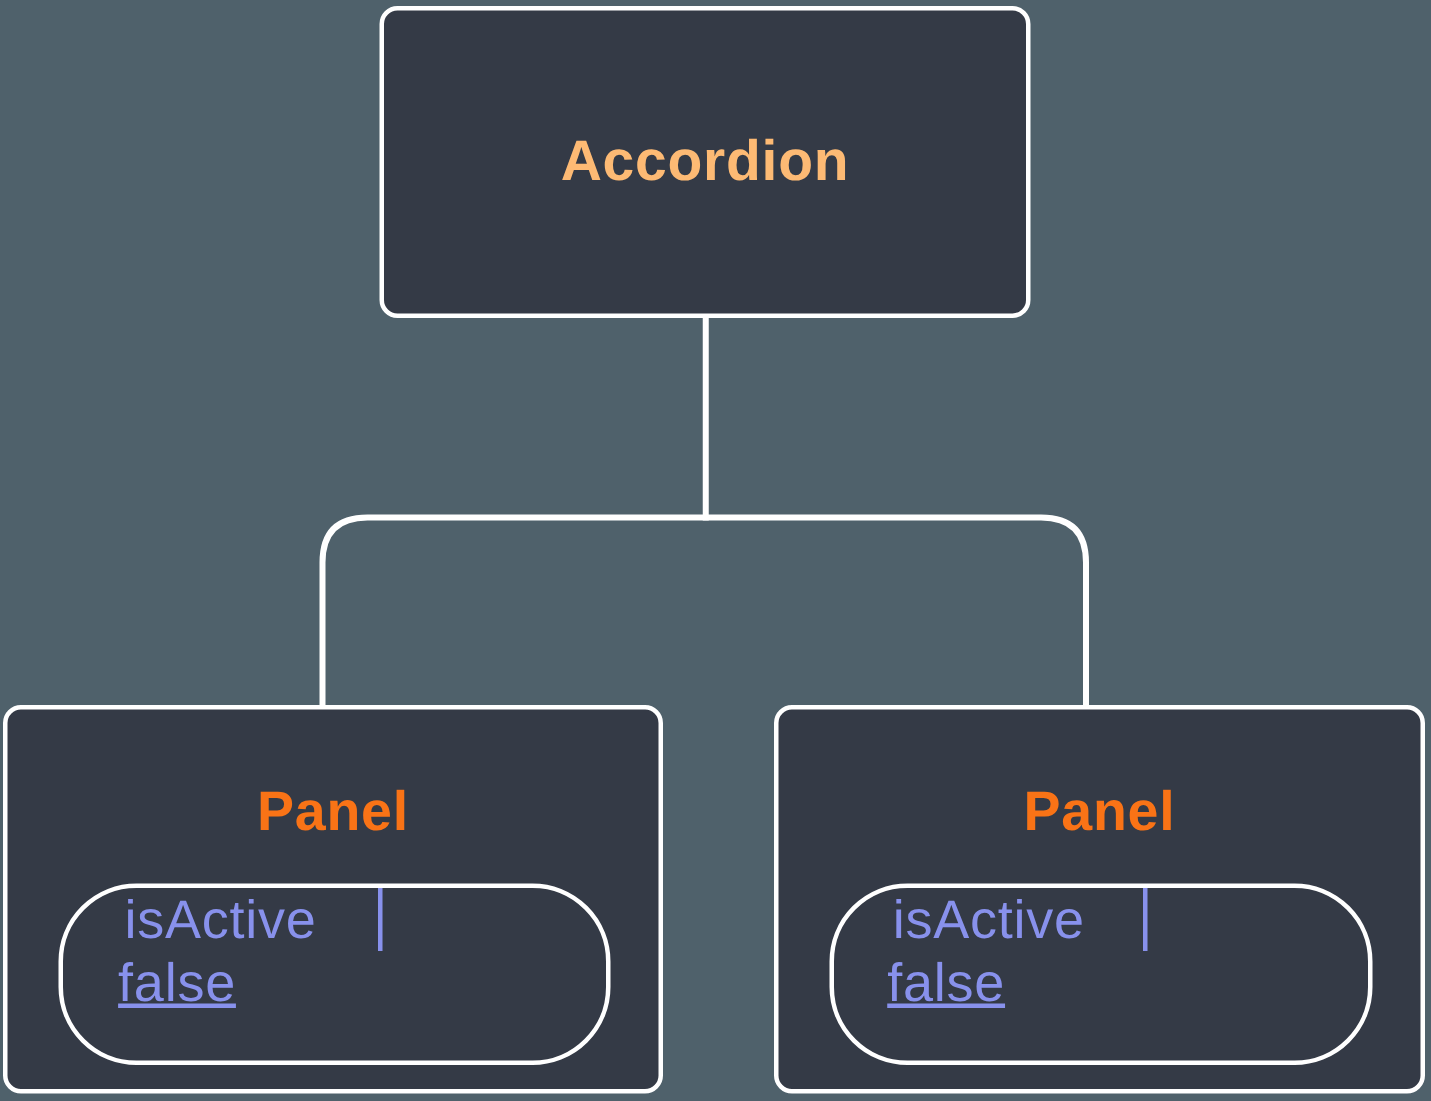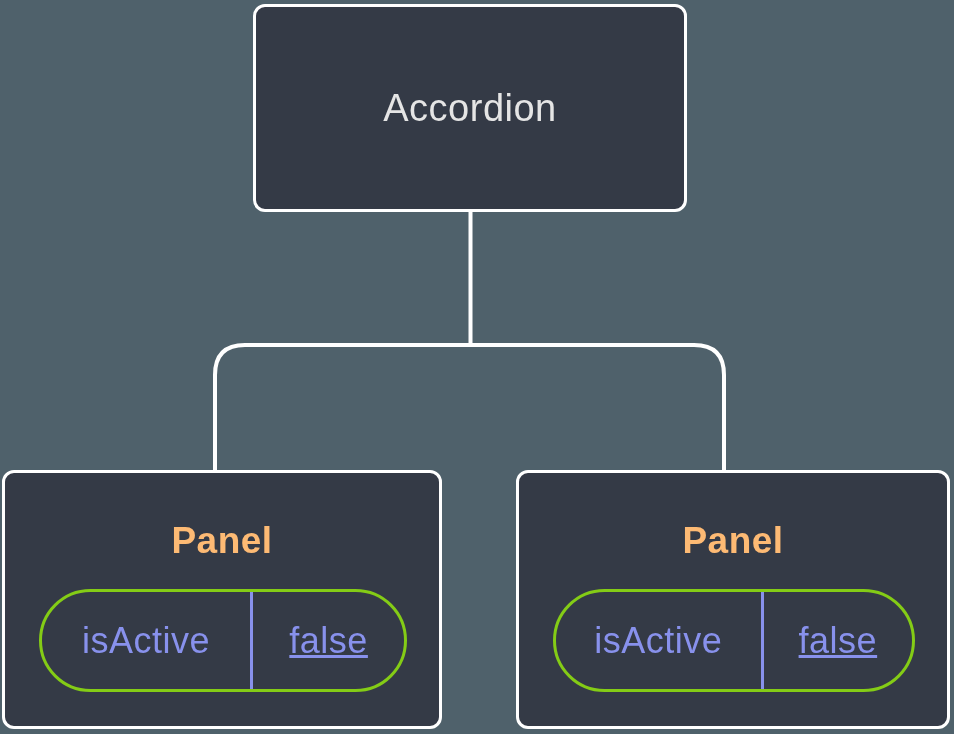--- a/index.html
+++ b/index.html
@@ -32,61 +32,62 @@
   .node-root {
     left: 253px;
     top: 4px;
     width: 434px;
     height: 208px;
     display: flex;
     align-items: center;
     justify-content: center;
   }
   .node-title {
-    color: #e5e5e5;
+    color: #fdba74;
     font-size: 38px;
-    font-weight: 400;
+    font-weight: 700;
     letter-spacing: 0.5px;
   }
   .node-panel {
     top: 470px;
     height: 259px;
   }
   .node-panel-left {
     left: 2px;
     width: 440px;
   }
   .node-panel-right {
     left: 516px;
     width: 434px;
   }
   .panel-title {
     position: absolute;
     top: 36px;
     left: 0;
     right: 0;
     text-align: center;
-    color: #fdba74;
+    color: #f97316;
     font-size: 37px;
     font-weight: 600;
     letter-spacing: 0.5px;
     line-height: 64px;
   }
   .state-pill {
     position: absolute;
     left: 34px;
     right: 32px;
     top: 116px;
-    height: 103px;
-    border: 3px solid #84cc16;
+    height: 121px;
+    border: 3px solid #ffffff;
     border-radius: 52px;
     box-sizing: border-box;
     display: flex;
     align-items: stretch;
     overflow: hidden;
+    flex-direction: column;
   }
   .pill-cell {
     display: flex;
     align-items: center;
     justify-content: center;
     color: #8891ec;
     font-size: 36px;
     font-weight: 400;
     letter-spacing: 0.5px;
   }

